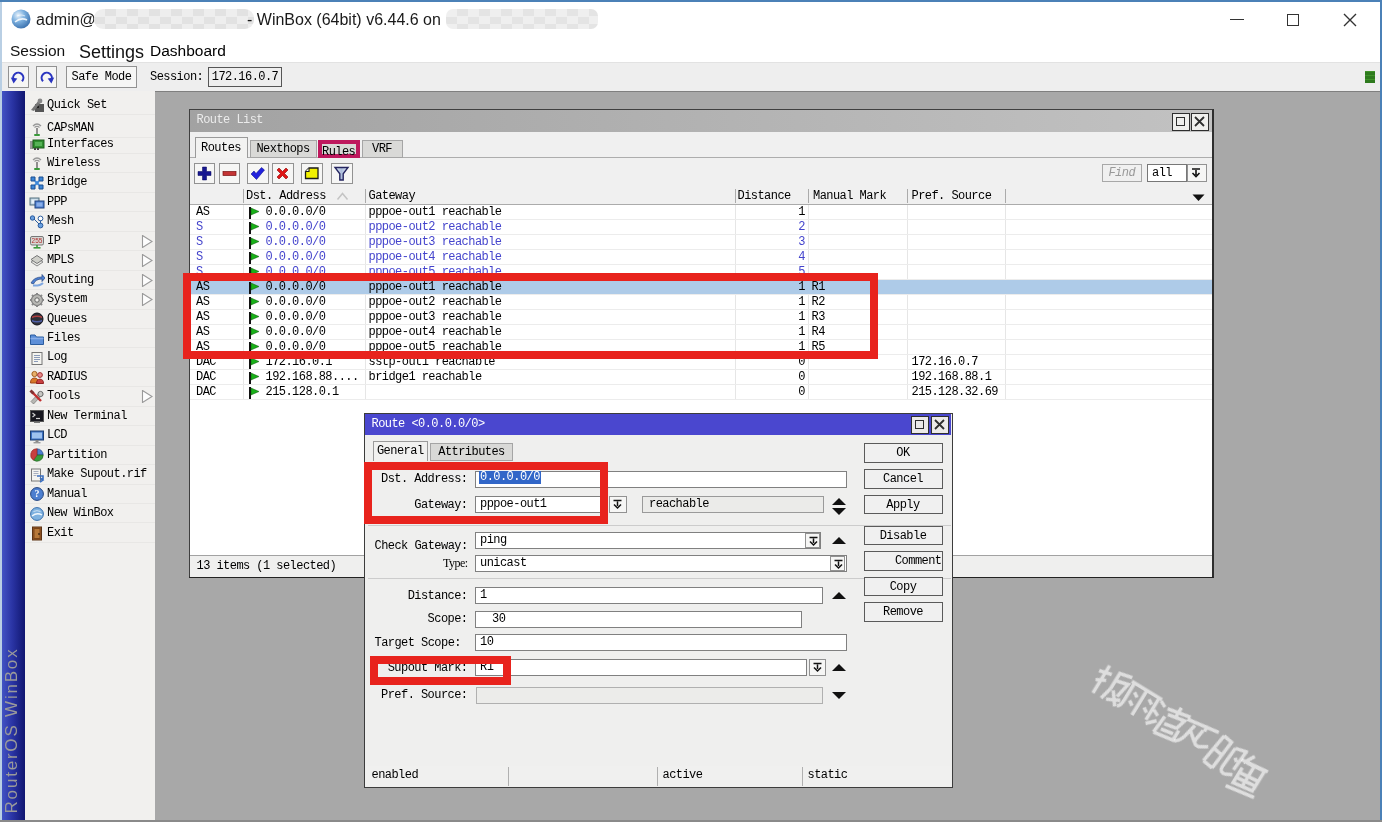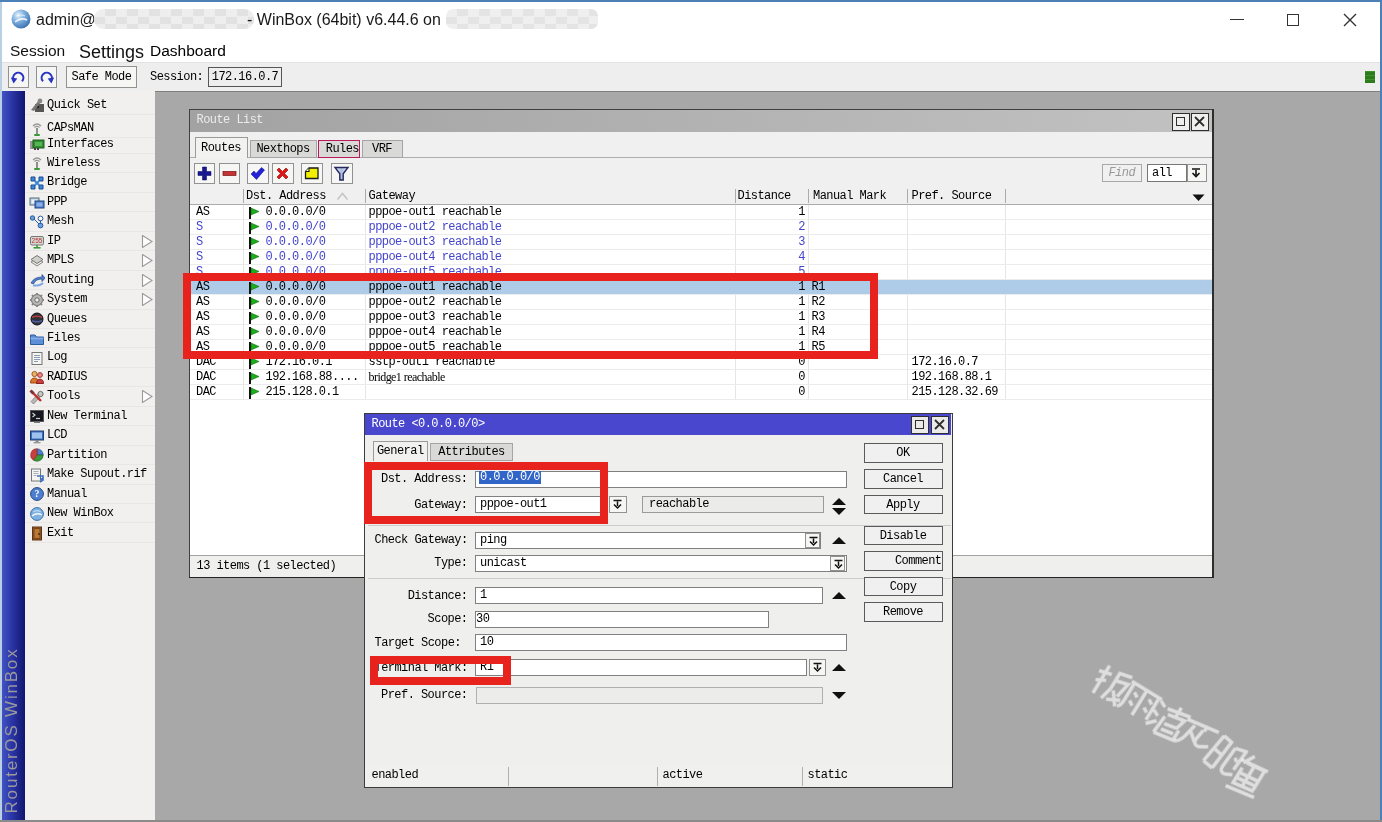--- a/index.html
+++ b/index.html
@@ -296,21 +296,21 @@
  <div class="abs" style="left:981.5px;top:3px;width:18px;height:18px;background:#efefed;border:1.5px solid #2e2e2e;box-sizing:border-box;">
       <div class="abs" style="left:3px;top:3px;width:9px;height:9px;border:1.5px solid #2e2e2e;box-sizing:border-box;"></div>
     </div>
  <div class="abs" style="left:1001px;top:3px;width:18px;height:18px;background:#efefed;border:1.5px solid #2e2e2e;box-sizing:border-box;"><svg width="15" height="15" viewBox="0 0 15 15">
         <path d="M3 3 L12 12 M12 3 L3 12" stroke="#2e2e2e" stroke-width="1.8"></path>
       </svg></div>
 </div>
 
 <div class="abs" style="left:190px;top:157px;width:1022px;height:1px;background:#adadad;"></div>
 <div class="abs mono" style="left:249.5px;top:139.5px;width:67px;height:18px;background:#d9d9d7;border:1px solid #a5a5a5;box-sizing:border-box;text-align:center;line-height:17px;">Nexthops</div>
-<div class="abs mono" style="left:318px;top:139.5px;width:42px;height:18px;background:#d9d9d7;border:1px solid #be185d;box-sizing:border-box;text-align:right;line-height:17px;">Rules</div>
+<div class="abs mono" style="left:318px;top:139.5px;width:42px;height:18px;background:#d9d9d7;border:4px solid #be185d;box-sizing:border-box;text-align:left;line-height:17px;">Rules</div>
 <div class="abs mono" style="left:361.5px;top:139.5px;width:41px;height:18px;background:#d9d9d7;border:1px solid #a5a5a5;box-sizing:border-box;text-align:center;line-height:17px;">VRF</div>
 <div class="abs mono" style="left:194.5px;top:137px;width:53px;height:21px;background:#f2f2f1;border:1px solid #9a9a9a;border-bottom:none;box-sizing:border-box;text-align:center;line-height:20px;">Routes</div>
 
 <div class="abs btn" style="left:193.5px;top:162.5px;width:21.5px;height:21.5px;"><svg width="19" height="19" viewBox="0 0 19 19">
       <path d="M7.5 3 h4 v4.5 H16 v4 h-4.5 V16 h-4 v-4.5 H3 v-4 h4.5 Z" fill="#181890" stroke="#00005a" stroke-width=".5"></path>
     </svg></div>
 <div class="abs btn" style="left:218.5px;top:162.5px;width:21.5px;height:21.5px;"><svg width="19" height="19" viewBox="0 0 19 19">
       <rect x="3" y="7.5" width="13" height="4" fill="#c43434" stroke="#7a1010" stroke-width=".7"></rect>
     </svg></div>
 <div class="abs btn" style="left:247px;top:162.5px;width:21.5px;height:21.5px;"><svg width="19" height="19" viewBox="0 0 19 19">
@@ -483,21 +483,21 @@
     <div class="abs mono" style="left:546px;top:0;width:69px;line-height:14px;text-align:right;color:#000;">0</div>
     <div class="abs mono" style="left:721.5px;top:0;line-height:14px;color:#000;">172.16.0.7</div>
   </div>
 <div class="abs" style="left:190px;top:369.5px;width:1022px;height:15px;border-bottom:1px solid #ececec;box-sizing:border-box;color:#000;">
     <div class="abs mono" style="left:6px;top:0;line-height:14px;color:#000;">DAC</div>
     <svg class="abs" style="left:58px;top:2px" width="12" height="12" viewBox="0 0 12 12">
       <rect x="1" y="0" width="2" height="12" fill="#111"></rect>
       <path d="M3 1 L11 4.5 L3 8 Z" fill="#18b018" stroke="#0a560a" stroke-width=".5"></path>
     </svg>
     <div class="abs mono" style="left:75.5px;top:0;line-height:14px;color:#000;">192.168.88....</div>
-    <div class="abs mono" style="left:178.5px;top:0;line-height:14px;color:#000;font-family:Liberation Serif, serif;">bridge1 reachable</div>
+    <div class="abs mono" style="left:178.5px;top:0;line-height:14px;color:#000;">bridge1 reachable</div>
     <div class="abs mono" style="left:546px;top:0;width:69px;line-height:14px;text-align:right;color:#000;">0</div>
     <div class="abs mono" style="left:721.5px;top:0;line-height:14px;color:#000;">192.168.88.1</div>
   </div>
 <div class="abs" style="left:190px;top:384.5px;width:1022px;height:15px;border-bottom:1px solid #ececec;box-sizing:border-box;color:#000;">
     <div class="abs mono" style="left:6px;top:0;line-height:14px;color:#000;">DAC</div>
     <svg class="abs" style="left:58px;top:2px" width="12" height="12" viewBox="0 0 12 12">
       <rect x="1" y="0" width="2" height="12" fill="#111"></rect>
       <path d="M3 1 L11 4.5 L3 8 Z" fill="#18b018" stroke="#0a560a" stroke-width=".5"></path>
     </svg>
     <div class="abs mono" style="left:75.5px;top:0;line-height:14px;color:#000;">215.128.0.1</div>
@@ -531,44 +531,44 @@
         <path d="M3.5 3.5 h8 M7.5 4.5 v4.5 M4 7.5 L7.5 11 L11 7.5" stroke="#111" stroke-width="1.5" fill="none"></path>
       </svg></div>
 <div class="abs mono" style="left:277.5px;top:82px;width:181.5px;height:17px;background:#ebebe9;border:1px solid #9a9a9a;box-sizing:border-box;line-height:15px;padding-left:6px;">reachable</div>
 <svg class="abs" style="left:466.5px;top:83px" width="16" height="9" viewBox="0 0 16 9">
       <path d="M1 8 L8 1 L15 8 Z" fill="#111"></path>
     </svg>
 <svg class="abs" style="left:466.5px;top:93px" width="16" height="9" viewBox="0 0 16 9">
       <path d="M1 1 L15 1 L8 8 Z" fill="#111"></path>
     </svg>
 <div class="abs" style="left:3px;top:111px;width:583px;height:1px;background:#cccccc;"></div>
-<div class="abs mono" style="left:10px;top:118px;width:93px;text-align:center;line-height:17px;">Check Gateway:</div>
+<div class="abs mono" style="left:10px;top:124px;width:93px;text-align:center;line-height:17px;">Check Gateway:</div>
 <div class="abs mono" style="left:110.5px;top:117.5px;width:346px;height:17px;background:#fff;border:1px solid #808080;box-sizing:border-box;line-height:15px;padding-left:4px;">ping</div>
 <div class="abs btn" style="left:440px;top:118.5px;width:15.5px;height:15px;"><svg width="15" height="14" viewBox="0 0 15 14">
         <path d="M3.5 3.5 h8 M7.5 4.5 v4.5 M4 7.5 L7.5 11 L11 7.5" stroke="#111" stroke-width="1.5" fill="none"></path>
       </svg></div>
 <svg class="abs" style="left:466.5px;top:121.5px" width="16" height="9" viewBox="0 0 16 9">
       <path d="M1 8 L8 1 L15 8 Z" fill="#111"></path>
     </svg>
-<div class="abs mono" style="left:10px;top:141px;width:93px;text-align:right;line-height:17px;">Type:</div>
+<div class="abs mono" style="left:10px;top:141px;width:93px;text-align:right;line-height:17px;font-family:Liberation Serif, serif;">Type:</div>
 <div class="abs mono" style="left:110.5px;top:140.5px;width:371.5px;height:17px;background:#fff;border:1px solid #808080;box-sizing:border-box;line-height:15px;padding-left:4px;">unicast</div>
 <div class="abs btn" style="left:465px;top:141.5px;width:15.5px;height:15px;"><svg width="15" height="14" viewBox="0 0 15 14">
         <path d="M3.5 3.5 h8 M7.5 4.5 v4.5 M4 7.5 L7.5 11 L11 7.5" stroke="#111" stroke-width="1.5" fill="none"></path>
       </svg></div>
 <div class="abs" style="left:3px;top:164px;width:583px;height:1px;background:#cccccc;"></div>
 <div class="abs mono" style="left:10px;top:173.5px;width:93px;text-align:right;line-height:17px;">Distance:</div>
     <div class="abs mono" style="left:110.5px;top:173px;width:348.0px;height:17px;background:#fff;border:1px solid #808080;box-sizing:border-box;line-height:15px;padding-left:4px;">1</div>
 <svg class="abs" style="left:466.5px;top:177px" width="16" height="9" viewBox="0 0 16 9">
       <path d="M1 8 L8 1 L15 8 Z" fill="#111"></path>
     </svg>
 <div class="abs mono" style="left:10px;top:197px;width:93px;text-align:right;line-height:17px;">Scope:</div>
-    <div class="abs mono" style="left:110.5px;top:196.5px;width:294px;height:17px;background:#fff;border:1px solid #808080;box-sizing:border-box;line-height:15px;padding-left:0;">30</div>
+    <div class="abs mono" style="left:110.5px;top:196.5px;width:327px;height:17px;background:#fff;border:1px solid #808080;box-sizing:border-box;line-height:15px;padding-left:16px;">30</div>
 <div class="abs mono" style="left:10px;top:220.5px;width:93px;text-align:left;line-height:17px;">Target Scope:</div>
     <div class="abs mono" style="left:110.5px;top:220px;width:371.5px;height:17px;background:#fff;border:1px solid #808080;box-sizing:border-box;line-height:15px;padding-left:4px;">10</div>
-<div class="abs mono" style="left:10px;top:245.5px;width:93px;text-align:right;line-height:17px;">Terminal Mark:</div>
+<div class="abs mono" style="left:10px;top:245.5px;width:93px;text-align:right;line-height:17px;">Supout Mark:</div>
     <div class="abs mono" style="left:110.5px;top:245px;width:332.0px;height:17px;background:#fff;border:1px solid #808080;box-sizing:border-box;line-height:15px;padding-left:4px;">R1</div>
 <div class="abs btn" style="left:444px;top:245px;width:17.5px;height:17px;"><svg width="15" height="14" viewBox="0 0 15 14">
         <path d="M3.5 3.5 h8 M7.5 4.5 v4.5 M4 7.5 L7.5 11 L11 7.5" stroke="#111" stroke-width="1.5" fill="none"></path>
       </svg></div>
 <svg class="abs" style="left:466.5px;top:249px" width="16" height="9" viewBox="0 0 16 9">
       <path d="M1 8 L8 1 L15 8 Z" fill="#111"></path>
     </svg>
 <div class="abs mono" style="left:10px;top:273px;width:93px;text-align:right;line-height:17px;">Pref. Source:</div>
 <div class="abs" style="left:111.5px;top:272.5px;width:347px;height:17px;background:#ececea;border:1px solid #b0b0b0;box-sizing:border-box;"></div>
 <svg class="abs" style="left:466.5px;top:276.5px" width="16" height="9" viewBox="0 0 16 9">

